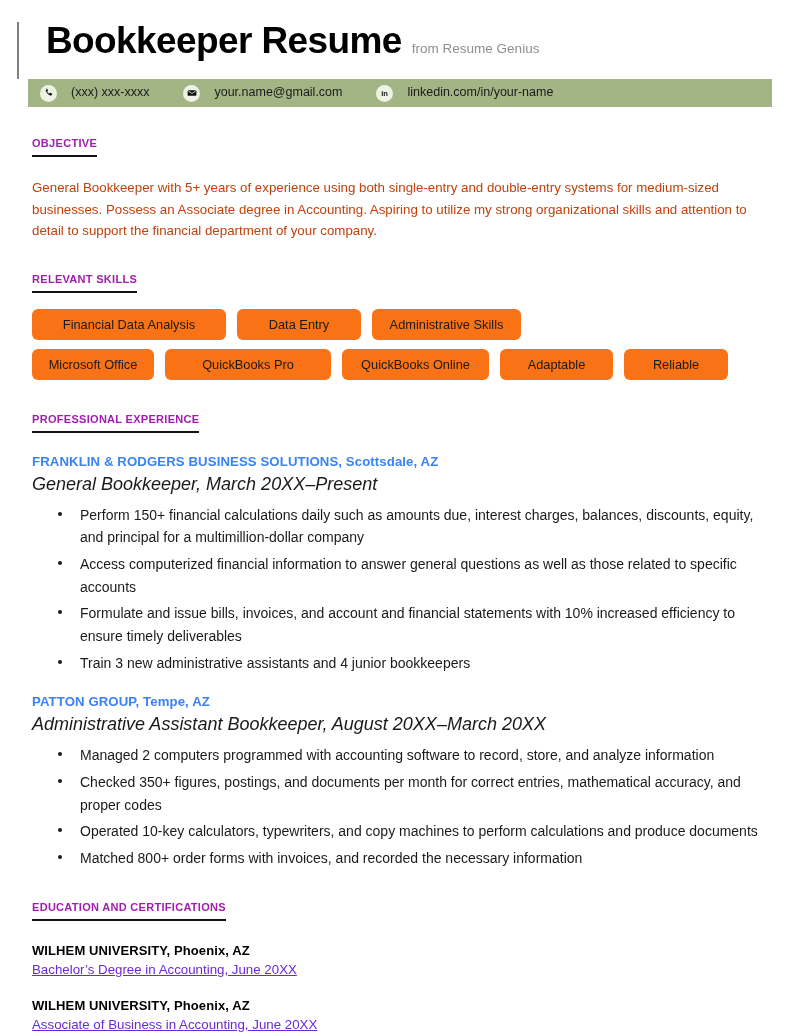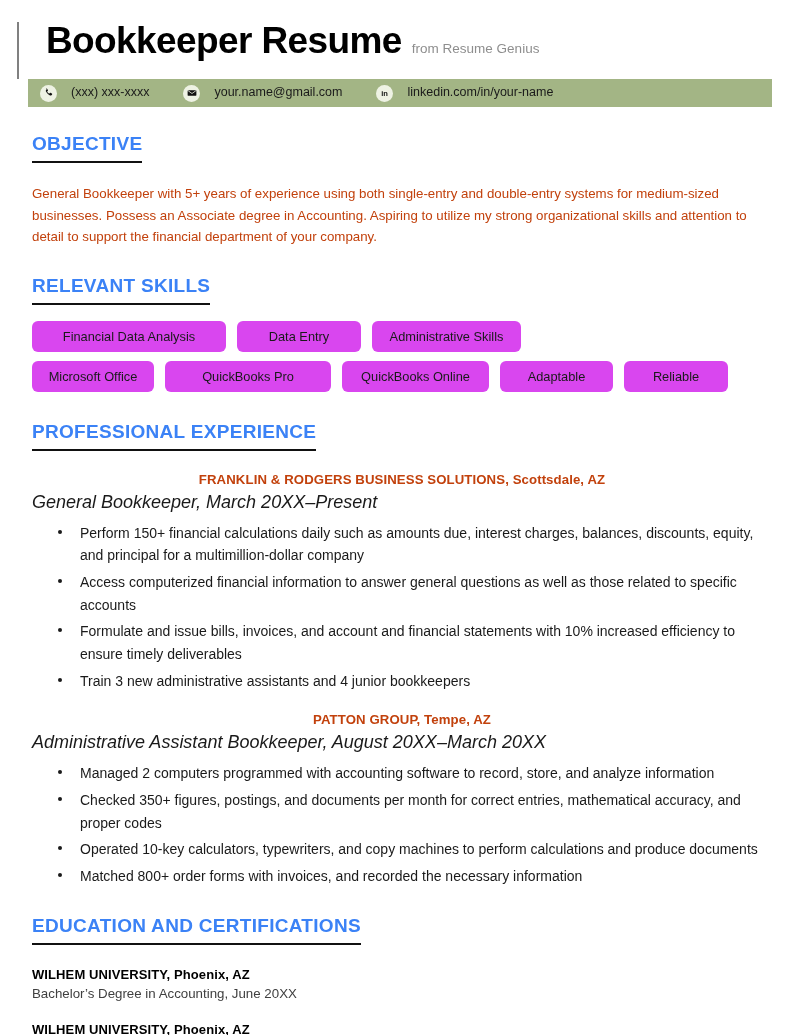--- a/index.html
+++ b/index.html
@@ -89,24 +89,24 @@
   .contact-icon svg { display: block; }
   .contact-text {
     font-size: 12.5px;
     color: #1a1a1a;
     white-space: nowrap;
   }
 
   
   .section { margin-top: 0; }
   .section-heading {
-    font-size: 19px;
+    font-size: 11px;
     font-weight: bold;
     letter-spacing: 0.3px;
-    color: #3b82f6;
+    color: #a21caf;
     display: inline-block;
     padding-bottom: 6px;
     border-bottom: 2px solid #111111;
     white-space: nowrap;
   }
   .heading-wrap { padding-left: 4px; }
 
   .sec-objective { margin-top: 26px; }
   .sec-skills { margin-top: 27px; }
   .sec-experience { margin-top: 29px; }
@@ -123,42 +123,41 @@
   }
 
   
   .skills-rows { margin-top: 16px; padding-left: 4px; }
   .skills-row {
     display: flex;
     gap: 11px;
     margin-bottom: 9px;
   }
   .skill-pill {
-    background: #d946ef;
+    background: #f97316;
     border-radius: 6px;
     height: 31px;
     display: flex;
     align-items: center;
     justify-content: center;
     font-size: 12.8px;
     color: #1a1a1a;
     white-space: nowrap;
     box-sizing: border-box;
   }
 
   
   .job { padding-left: 4px; }
   .job-first { margin-top: 21px; }
   .job-next { margin-top: 20px; }
   .job-company {
     font-size: 13.2px;
     font-weight: bold;
-    color: #c2410c;
+    color: #3b82f6;
     letter-spacing: 0.1px;
-    text-align: center;
   }
   .job-role {
     font-size: 18px;
     font-style: italic;
     color: #1a1a1a;
     margin-top: 5px;
   }
   .bullets {
     list-style: none;
     margin: 9px 0 0 0;
@@ -189,22 +188,23 @@
   .edu-first { margin-top: 22px; }
   .edu-next { margin-top: 21px; }
   .edu-school {
     font-size: 13px;
     font-weight: bold;
     color: #000000;
     letter-spacing: 0.1px;
   }
   .edu-degree {
     font-size: 13.3px;
-    color: #404040;
+    color: #6d28d9;
     margin-top: 4px;
+    text-decoration: underline;
   }
 </style>
 </head>
 <body>
 
 <div class="page">
 
   <div class="header-block">
     <div class="title-rule"></div>
     <div class="title-row">

